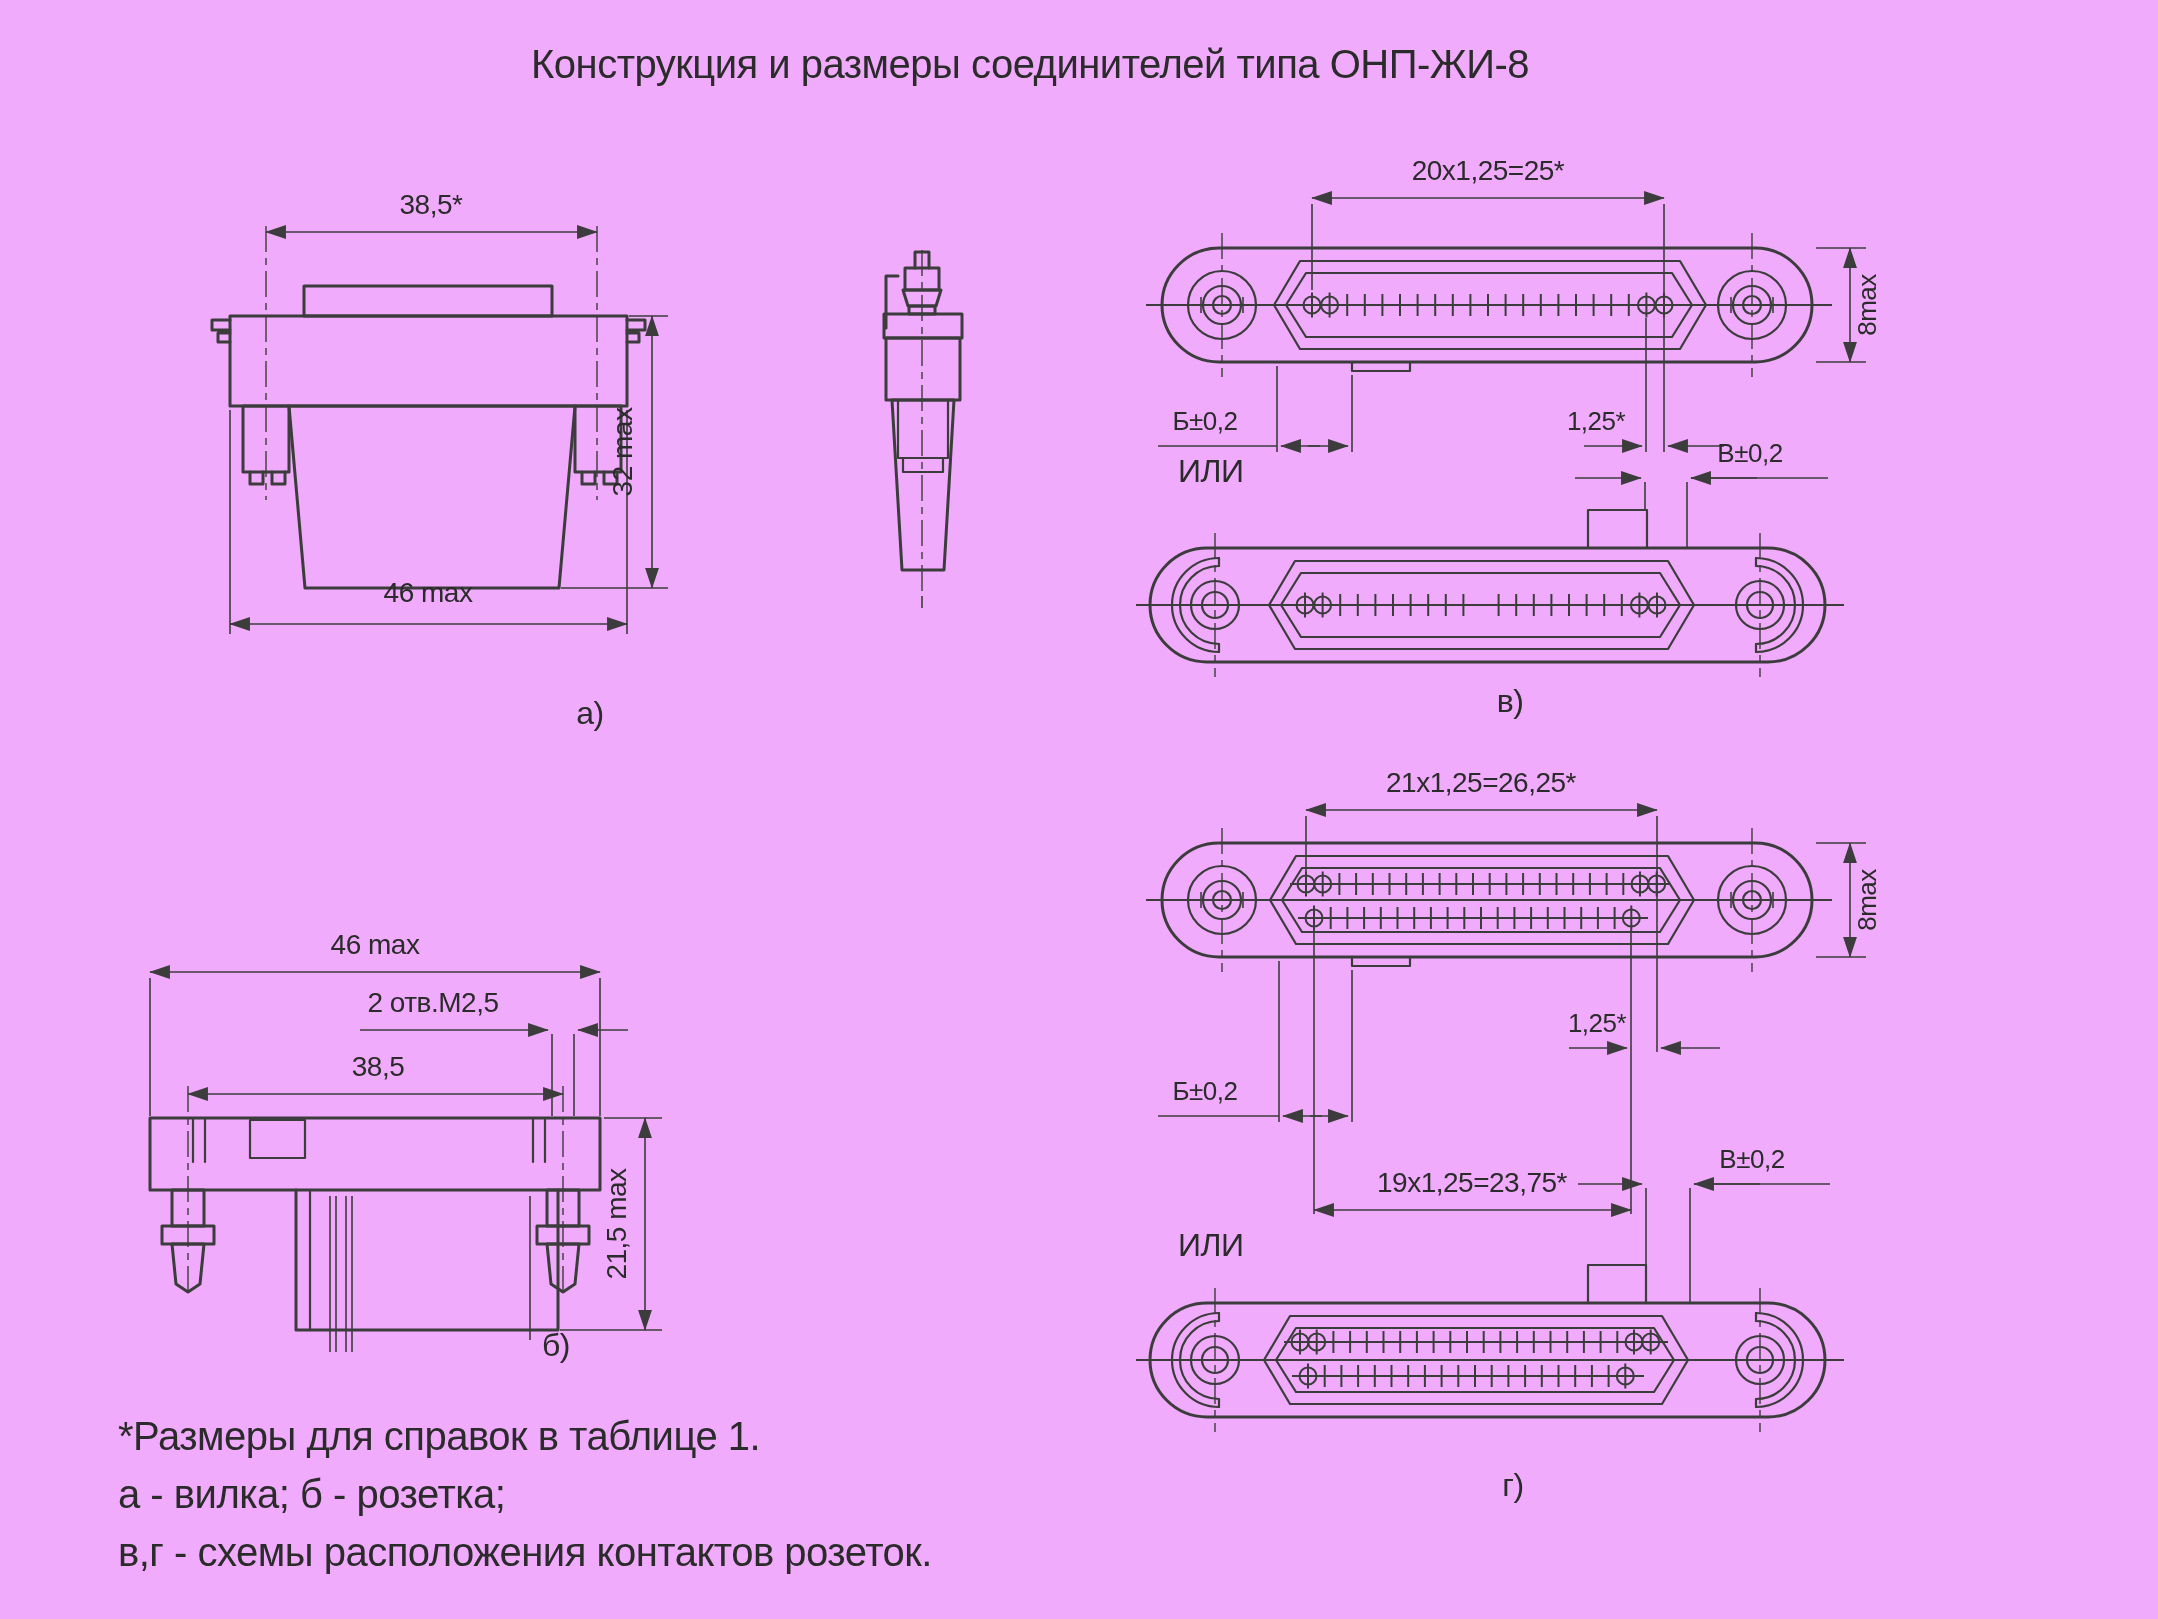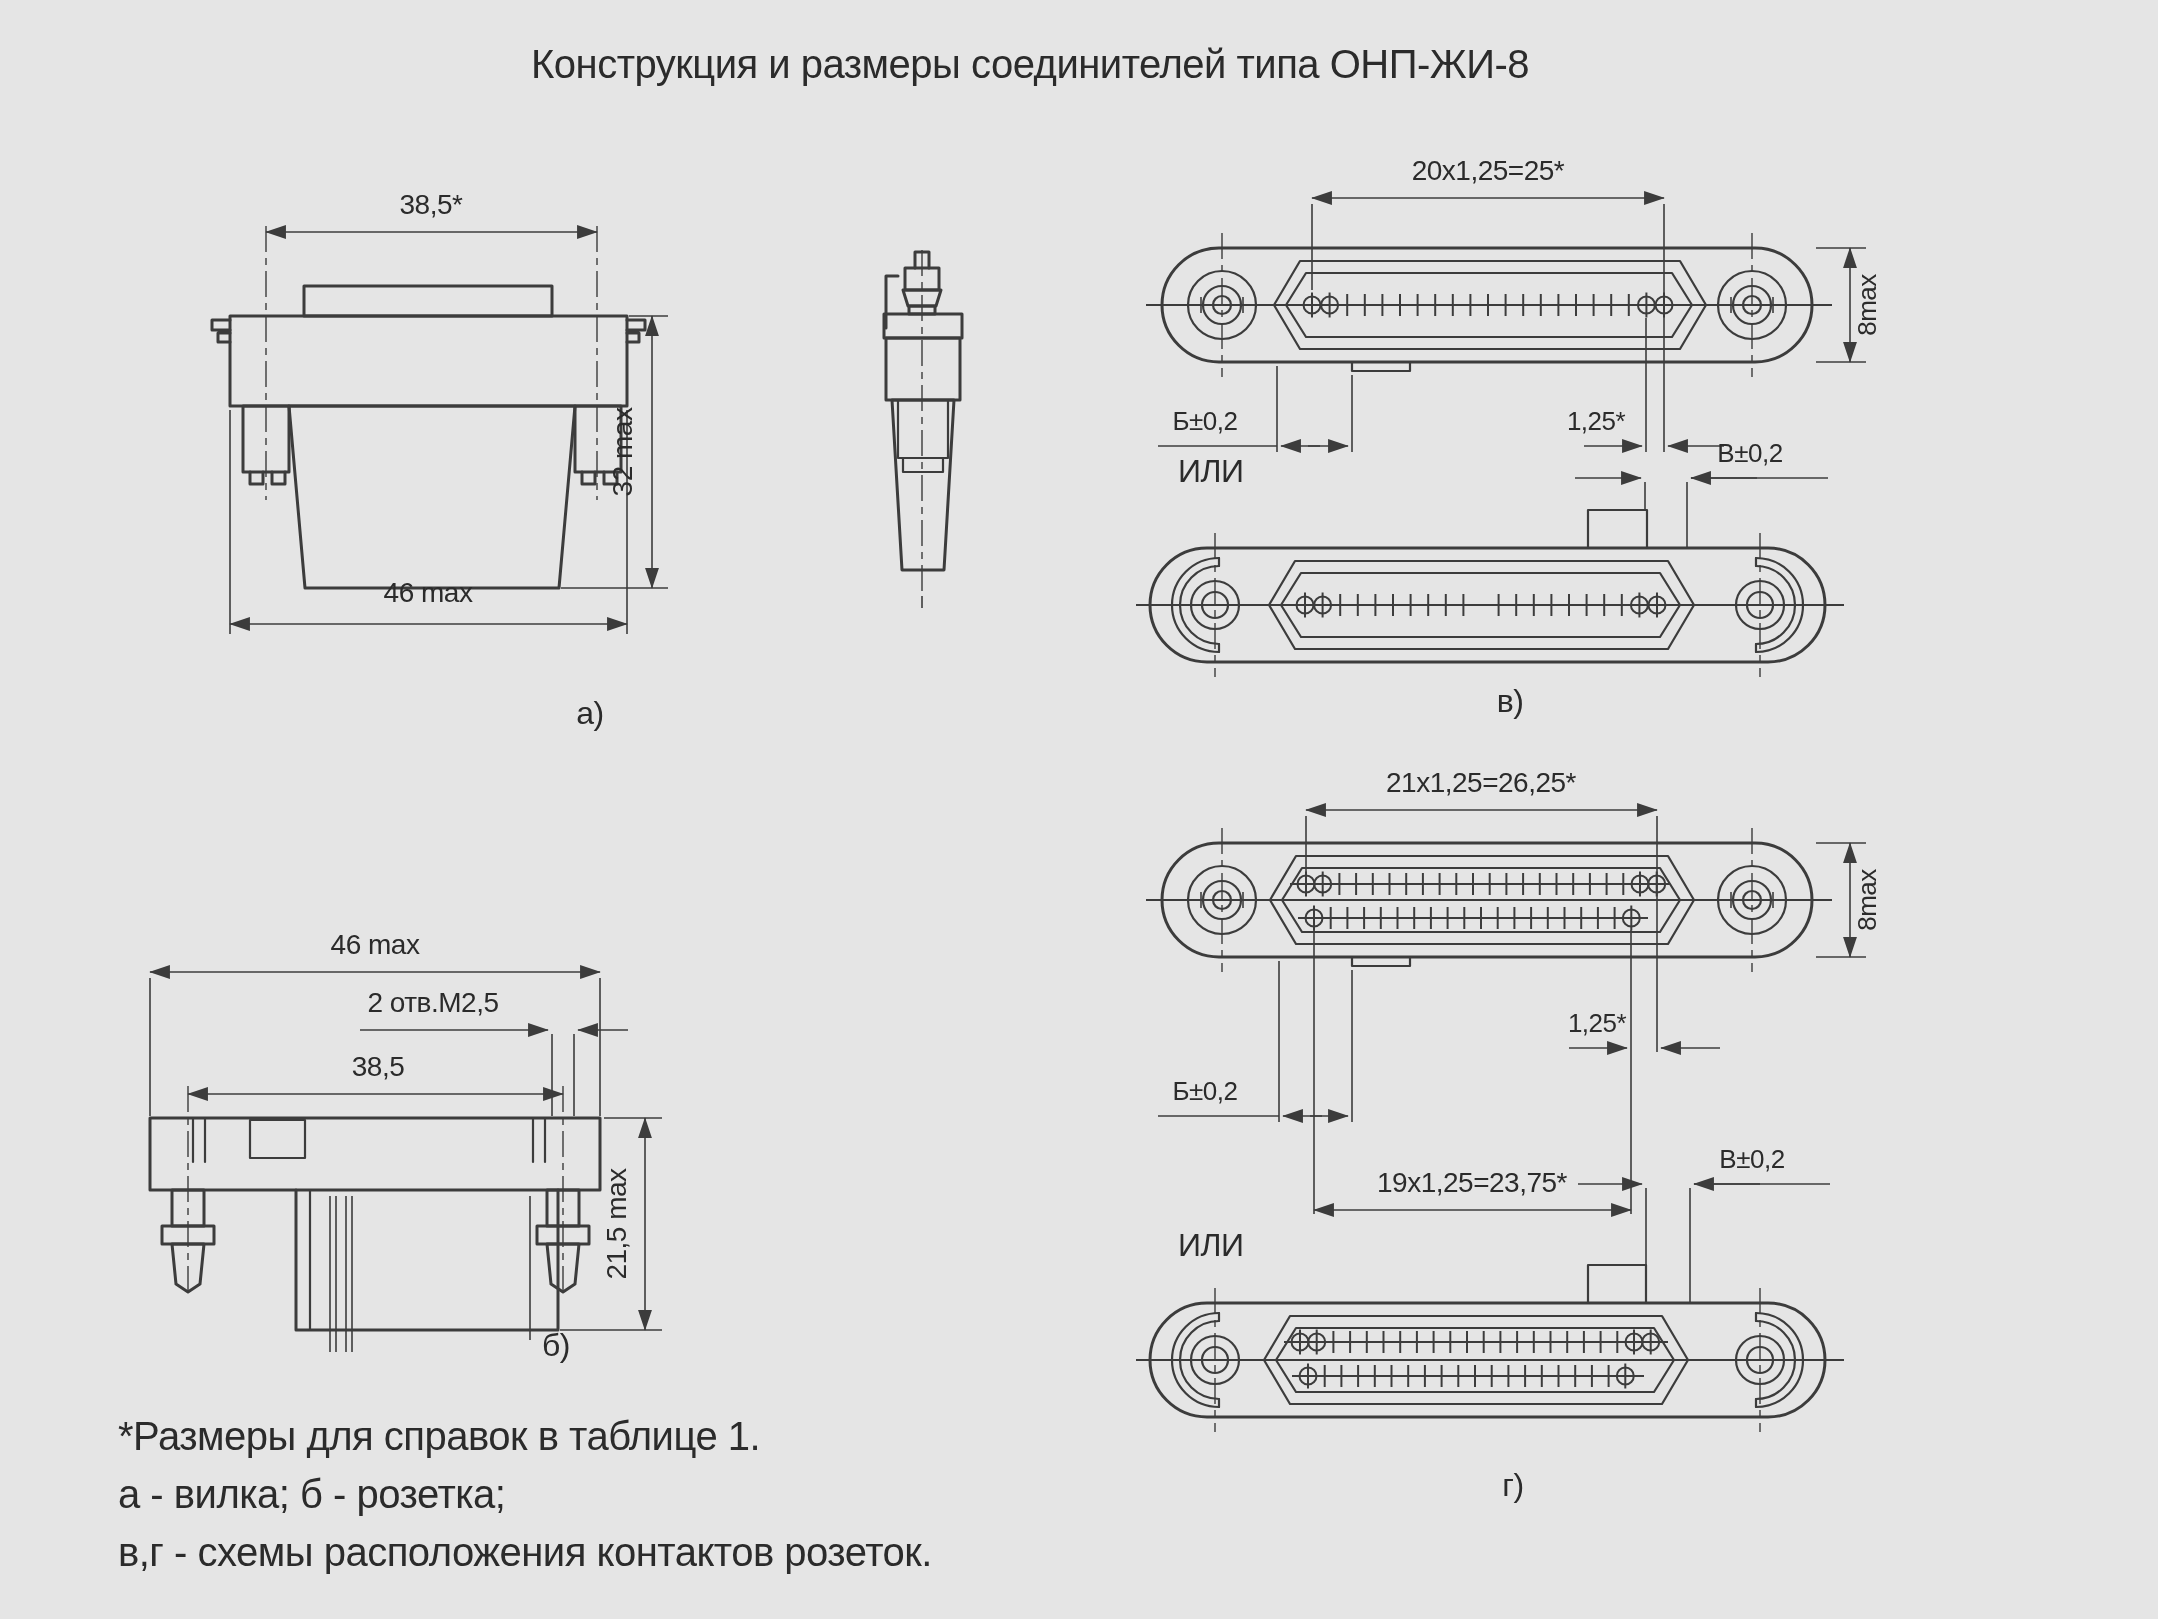--- a/index.html
+++ b/index.html
@@ -1,16 +1,16 @@
 <!DOCTYPE html>
 <html><head>
 <meta charset="utf-8">
 <style>
   html,body{margin:0;padding:0;background:#ffffff;}
-  .page{position:relative;width:2158px;height:1619px;background:#e5e5e5;overflow:hidden;}
+  .page{position:relative;width:2158px;height:1619px;background:#f0abfc;overflow:hidden;}
   svg{display:block;}
   .ol{fill:none;stroke:#3c3c3c;stroke-width:3;stroke-linejoin:round;stroke-linecap:round;}
   .md{fill:none;stroke:#3c3c3c;stroke-width:2.2;stroke-linejoin:round;stroke-linecap:round;}
   .th{fill:none;stroke:#3c3c3c;stroke-width:1.6;}
   .dm{fill:none;stroke:#3c3c3c;stroke-width:1.6;}
   .cl{fill:none;stroke:#3c3c3c;stroke-width:1.4;stroke-dasharray:26 6 7 6;}
   .ct{fill:none;stroke:#3c3c3c;stroke-width:2;}
   .ct-c{fill:none;stroke:#3c3c3c;stroke-width:2;}
   .t{font-family:"Liberation Sans","DejaVu Sans",sans-serif;fill:#2b2b2b;letter-spacing:-0.5px;}
   .s26{font-size:26px;}

